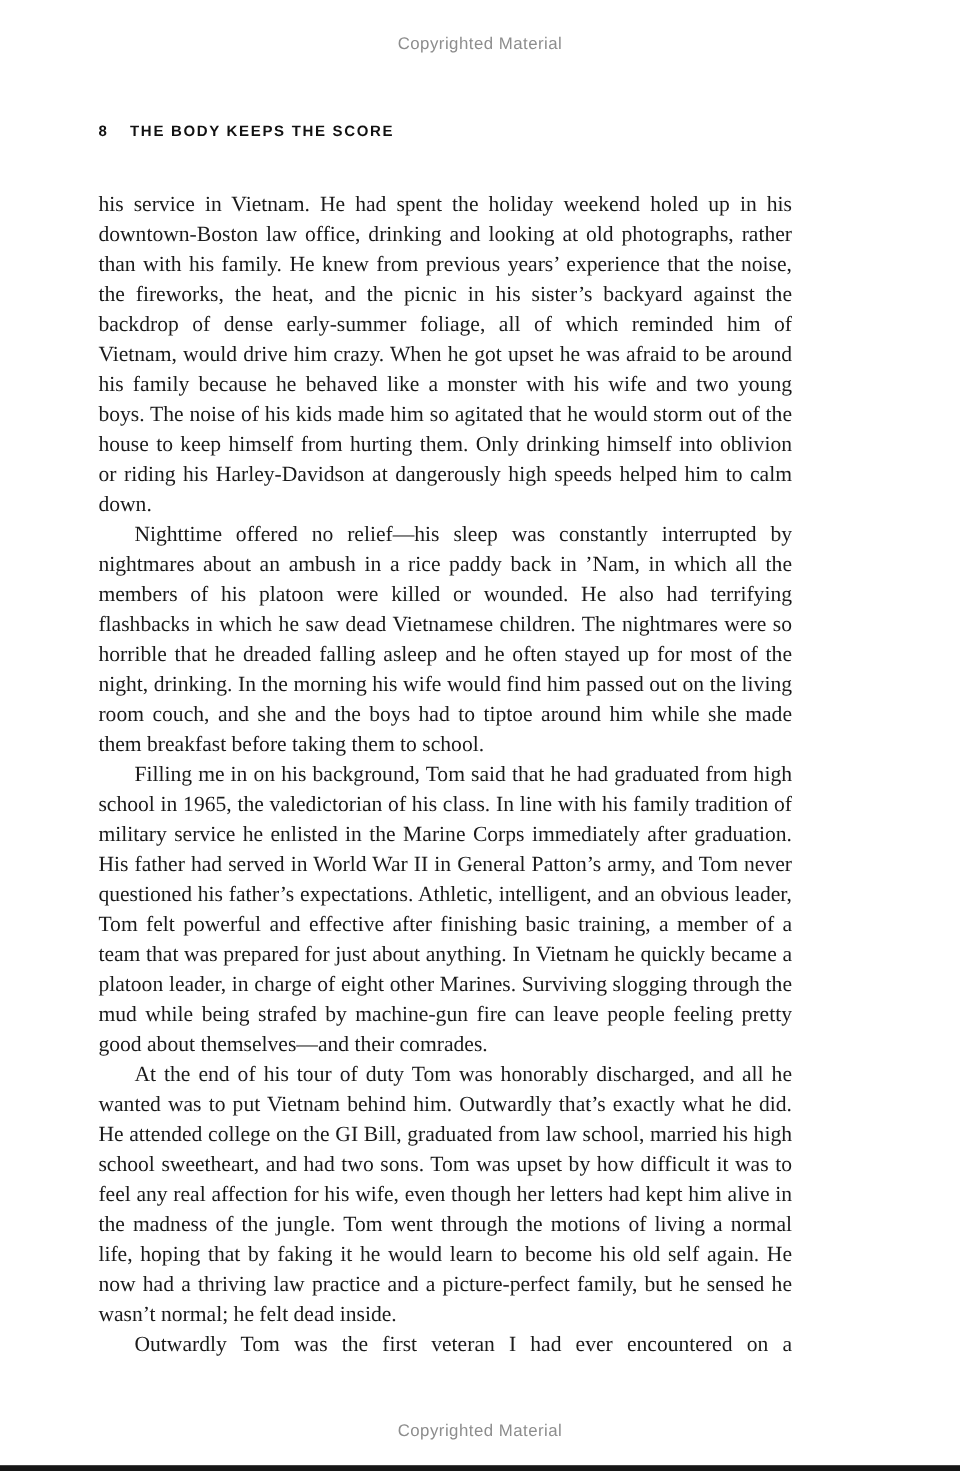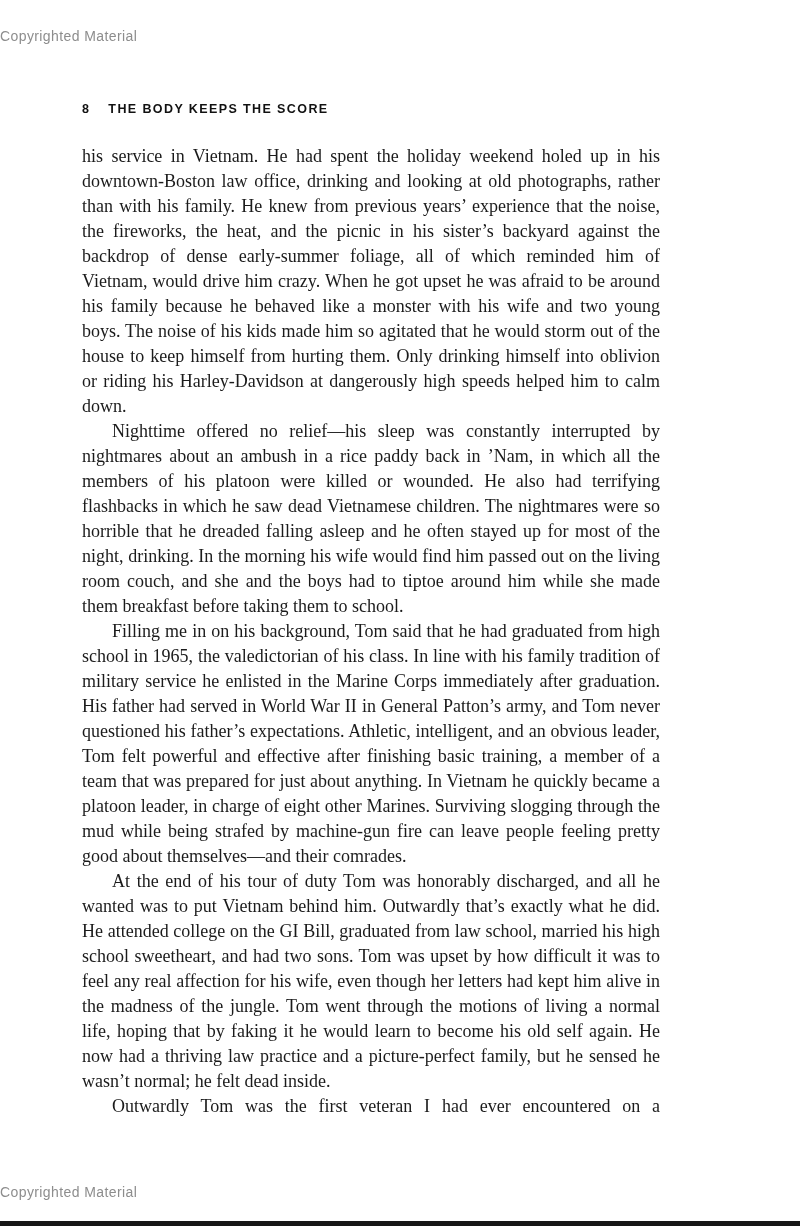--- a/index.html
+++ b/index.html
@@ -12,20 +12,21 @@
     width: 800px;
     height: 1226px;
     background: #ffffff;
     overflow: hidden;
     font-family: "Liberation Serif", "DejaVu Serif", serif;
   }
   .notice {
     position: absolute;
     left: 0;
     right: 0;
+    text-align: center;
     font-family: "Liberation Sans", "DejaVu Sans", sans-serif;
     font-size: 14px;
     letter-spacing: 0.4px;
     color: #8d8d8d;
   }
   .notice.top { top: 28px; }
   .notice.bottom { bottom: 26px; }
   .content {
     position: absolute;
     top: 102px;
@@ -38,21 +39,21 @@
     font-family: "Liberation Sans", "DejaVu Sans", sans-serif;
     font-weight: bold;
     font-size: 12.5px;
     letter-spacing: 1.4px;
     color: #111111;
   }
   .running-head .pagenum {
     margin-right: 18px;
   }
   .body-text {
-    margin-top: 28px;
+    margin-top: 42px;
     font-size: 18px;
     line-height: 25px;
     color: #1b1b1b;
     text-align: justify;
     hyphens: auto;
   }
   .body-text p {
     margin: 0;
     text-indent: 30px;
   }

